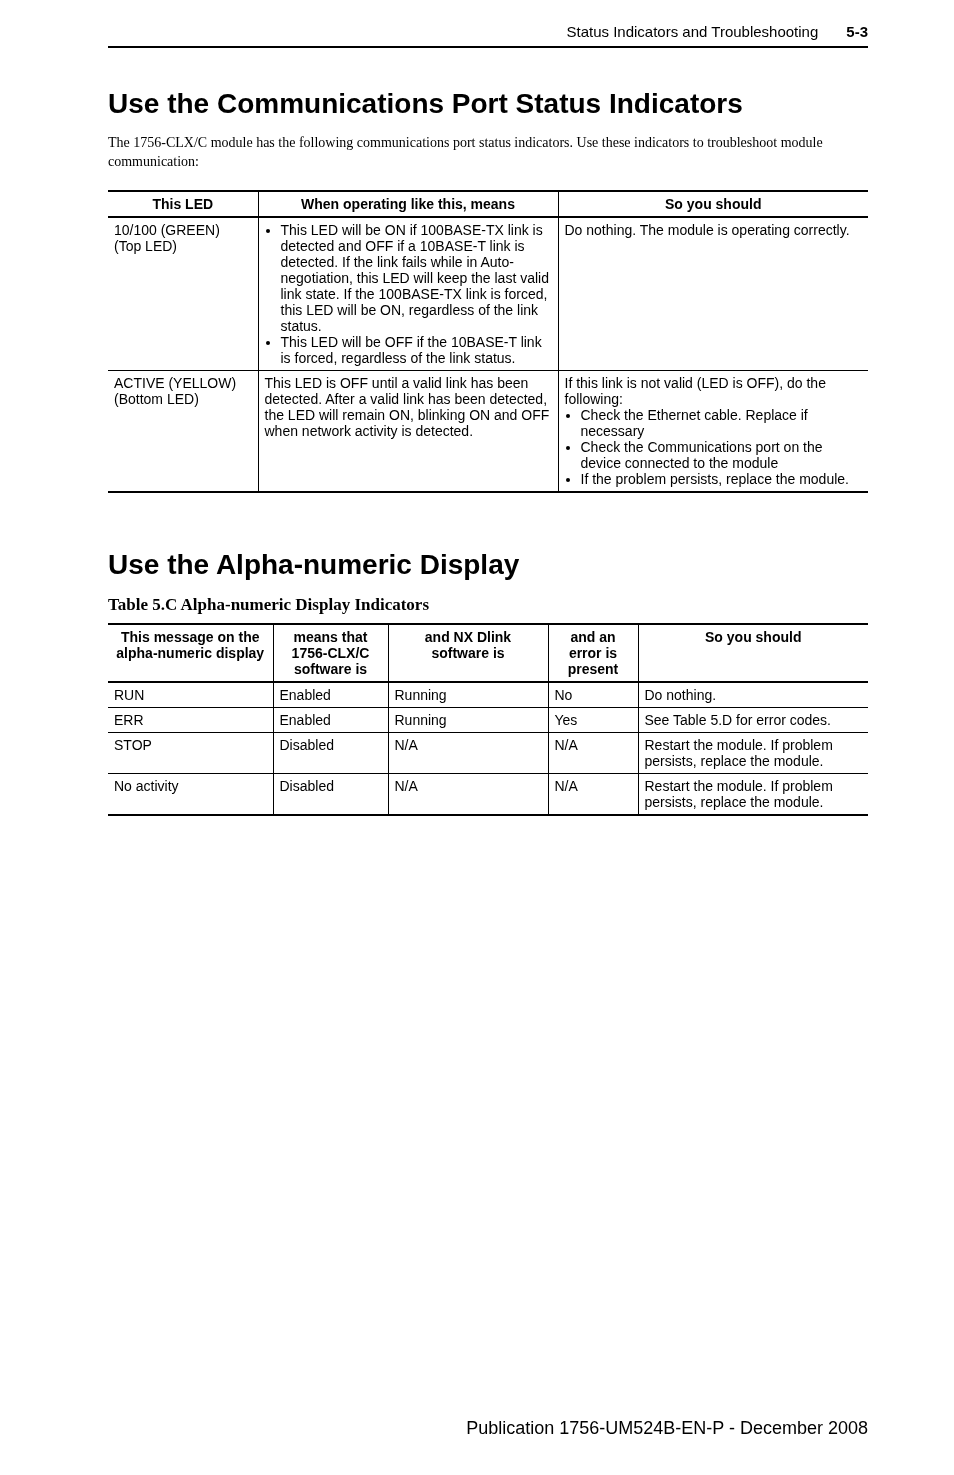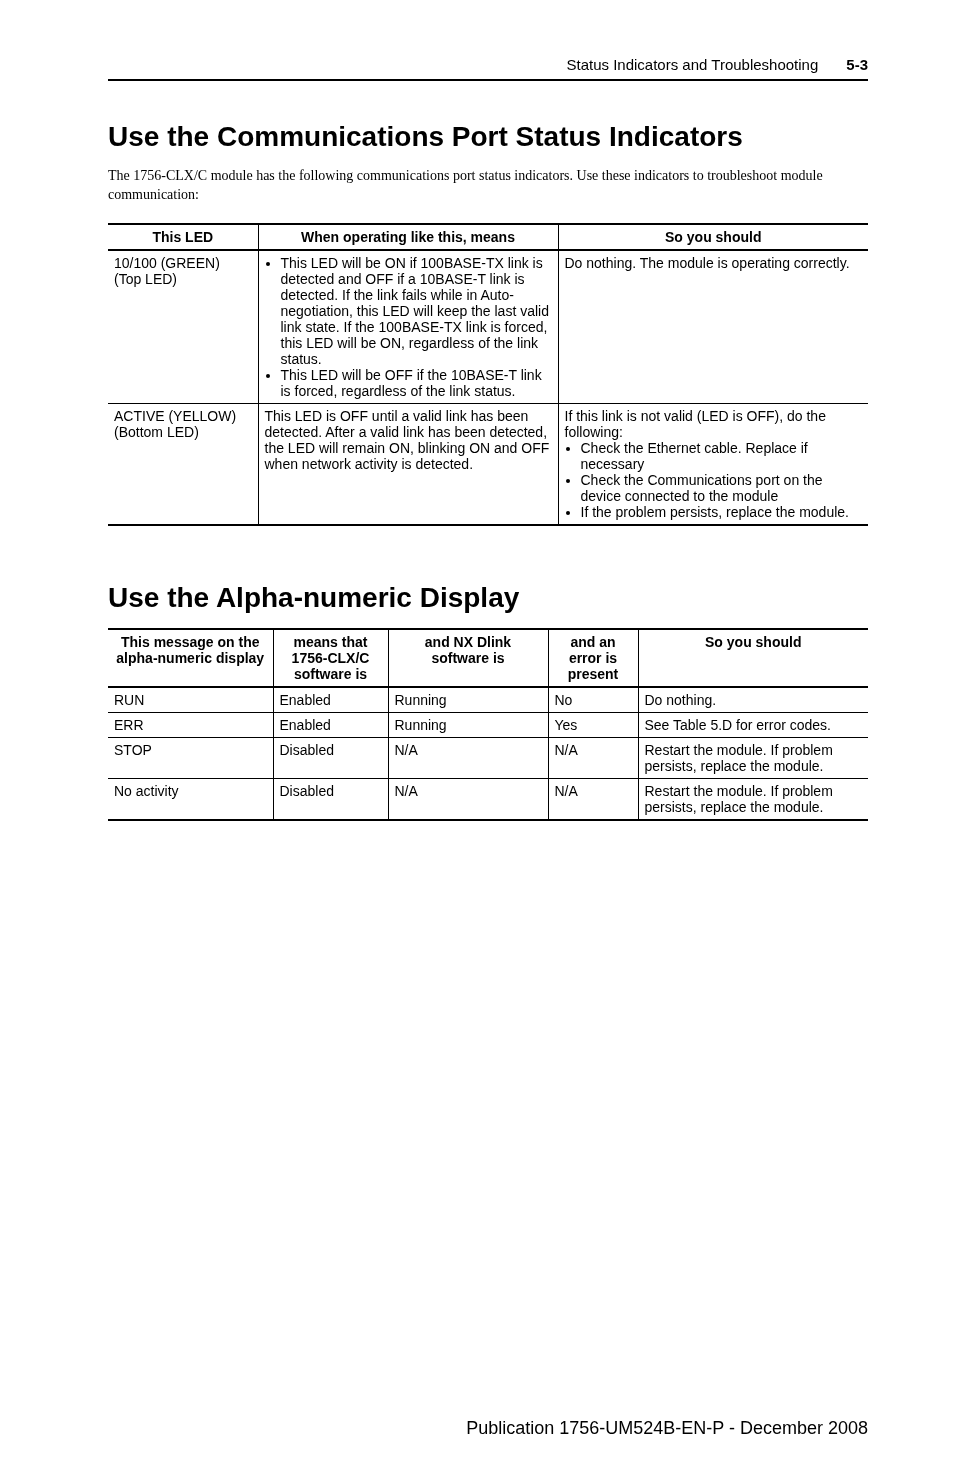--- a/index.html
+++ b/index.html
@@ -7,21 +7,21 @@
     margin: 0;
     padding: 0;
     background: #fff;
     font-family: Arial, Helvetica, sans-serif;
     color: #000;
   }
   .page {
     width: 954px;
     height: 1475px;
     box-sizing: border-box;
-    padding: 56px 86px 40px 108px;
+    padding: 23px 86px 40px 108px;
     position: relative;
   }
   .running-head {
     display: flex;
     justify-content: flex-end;
     align-items: baseline;
     font-size: 15px;
     font-family: Arial, Helvetica, sans-serif;
   }
   .running-head .title { margin-right: 28px; }
@@ -139,20 +139,21 @@
             <li>If the problem persists, replace the module.</li>
           </ul>
         </td>
       </tr>
     </tbody>
   </table>
 
   <div class="section-gap"></div>
 
   <h1 class="section">Use the Alpha-numeric Display</h1>
+  <p class="caption">Table 5.C Alpha-numeric Display Indicators</p>
 
   <table class="data">
     <colgroup>
       <col style="width:165px">
       <col style="width:115px">
       <col style="width:160px">
       <col style="width:90px">
       <col>
     </colgroup>
     <thead>

